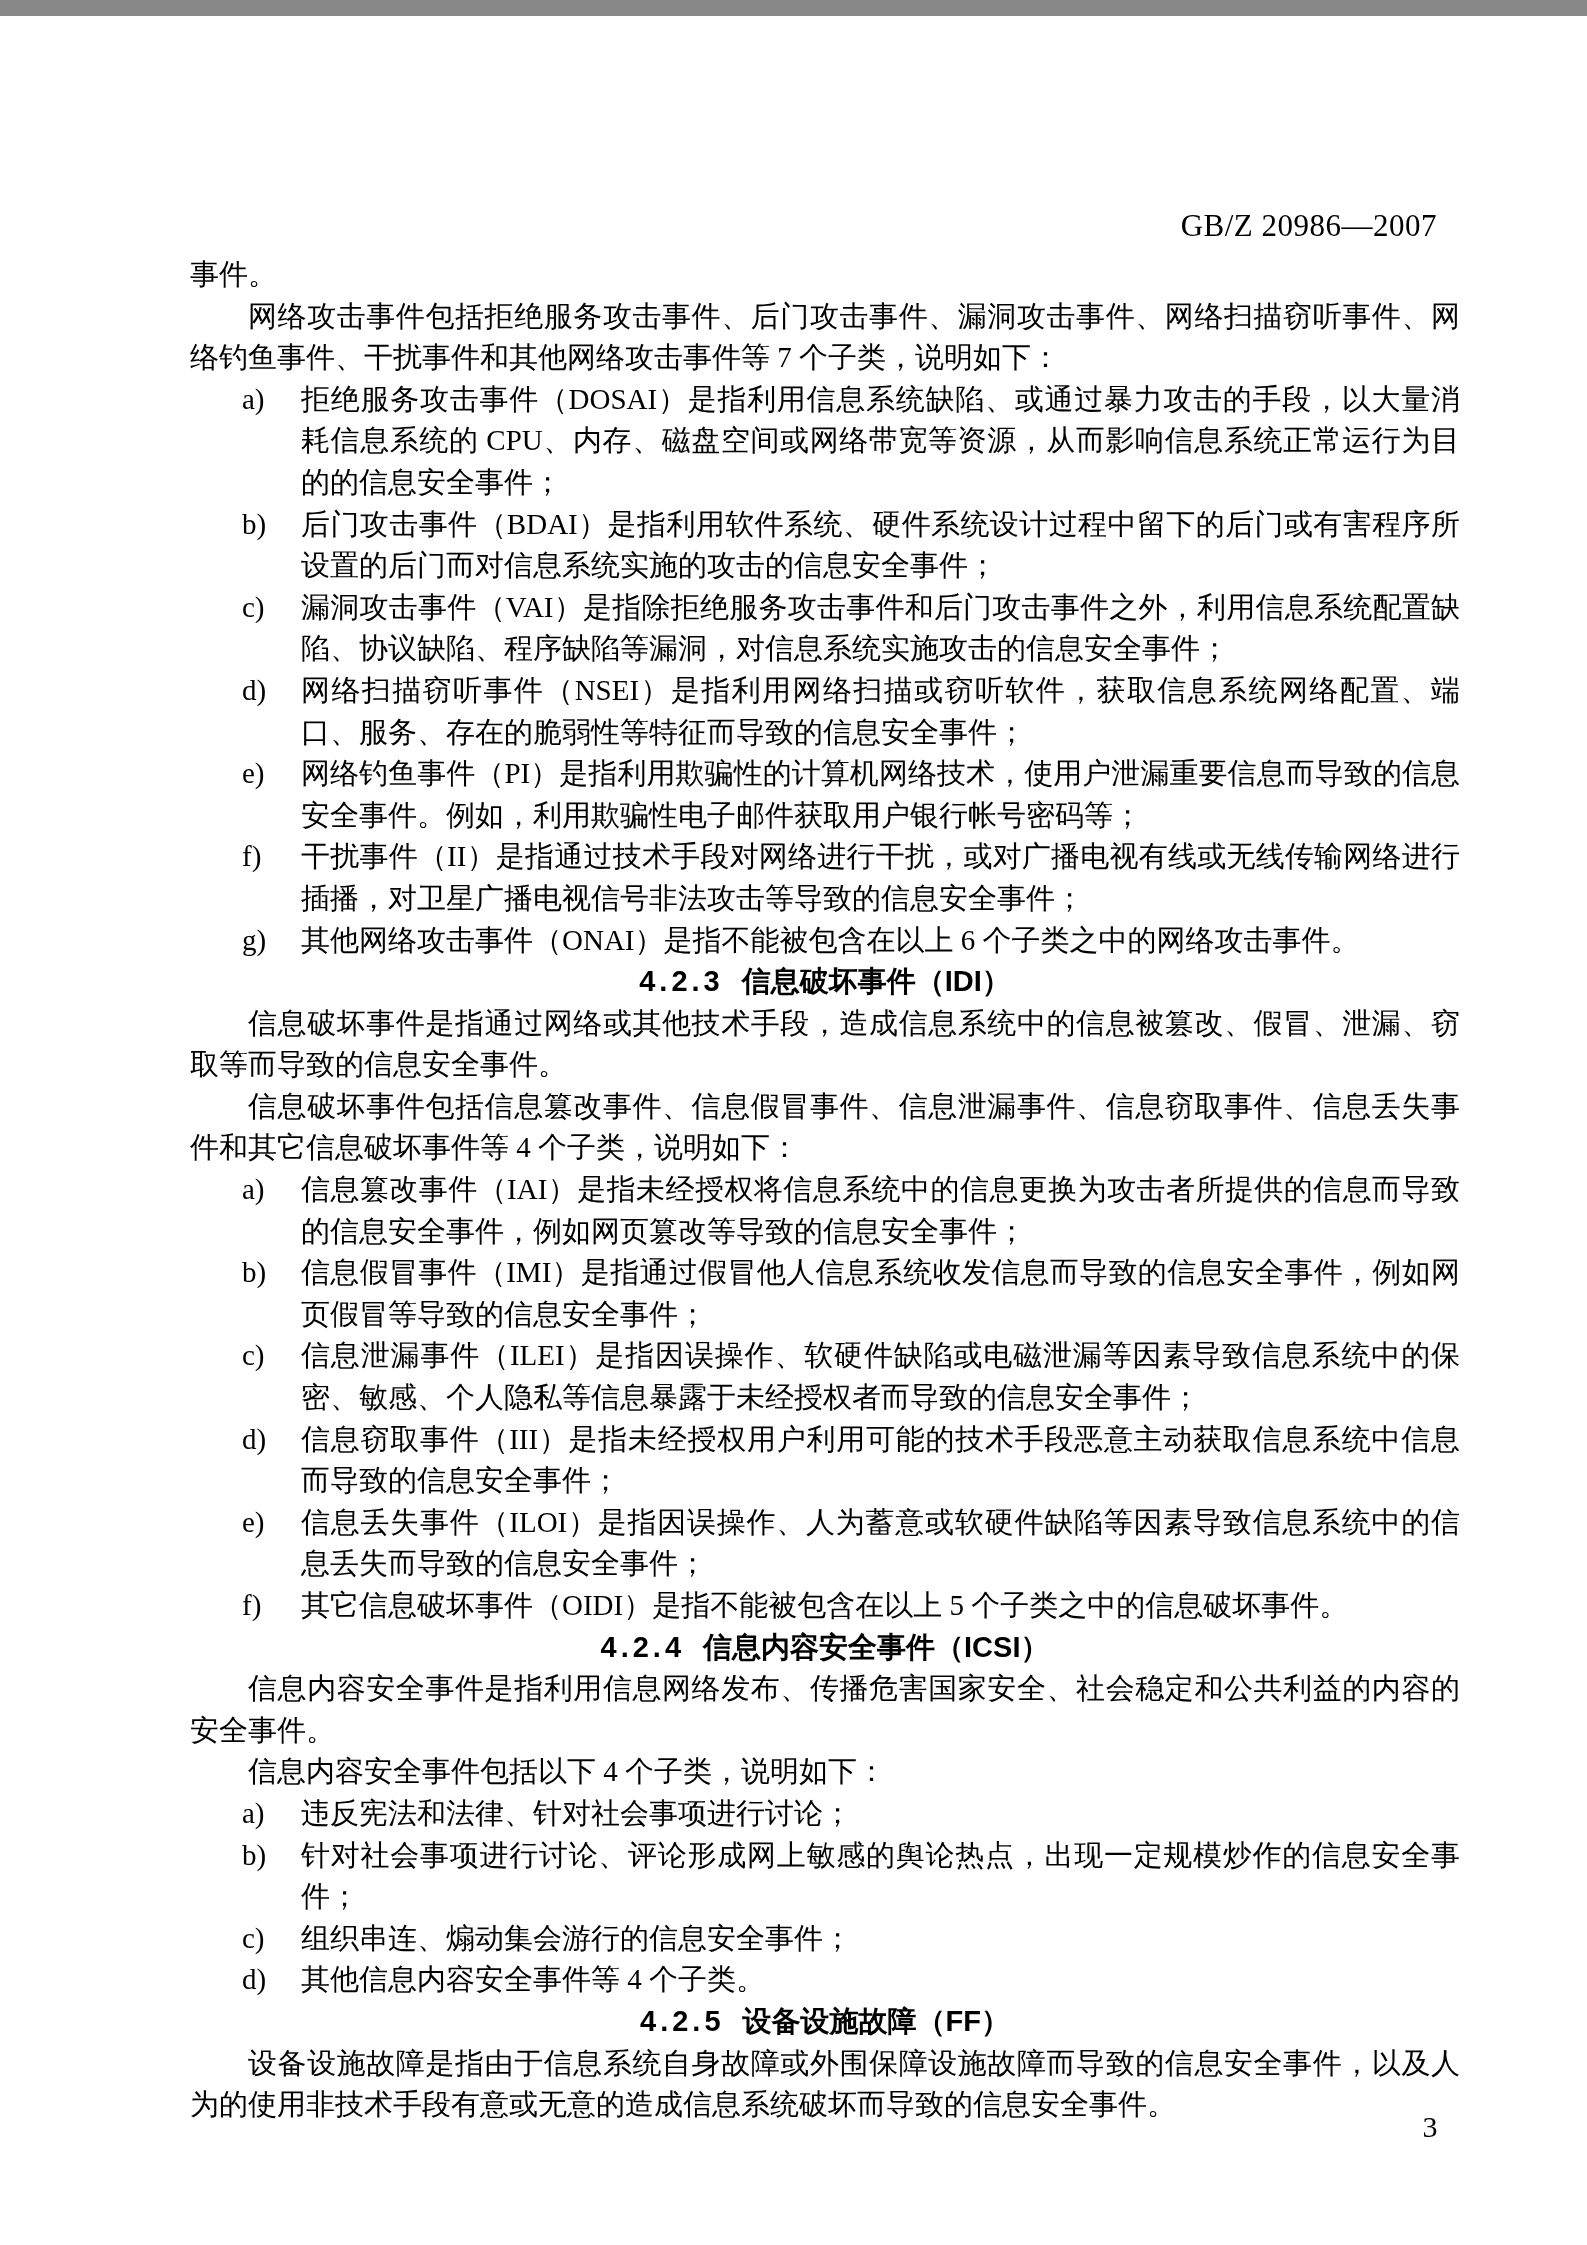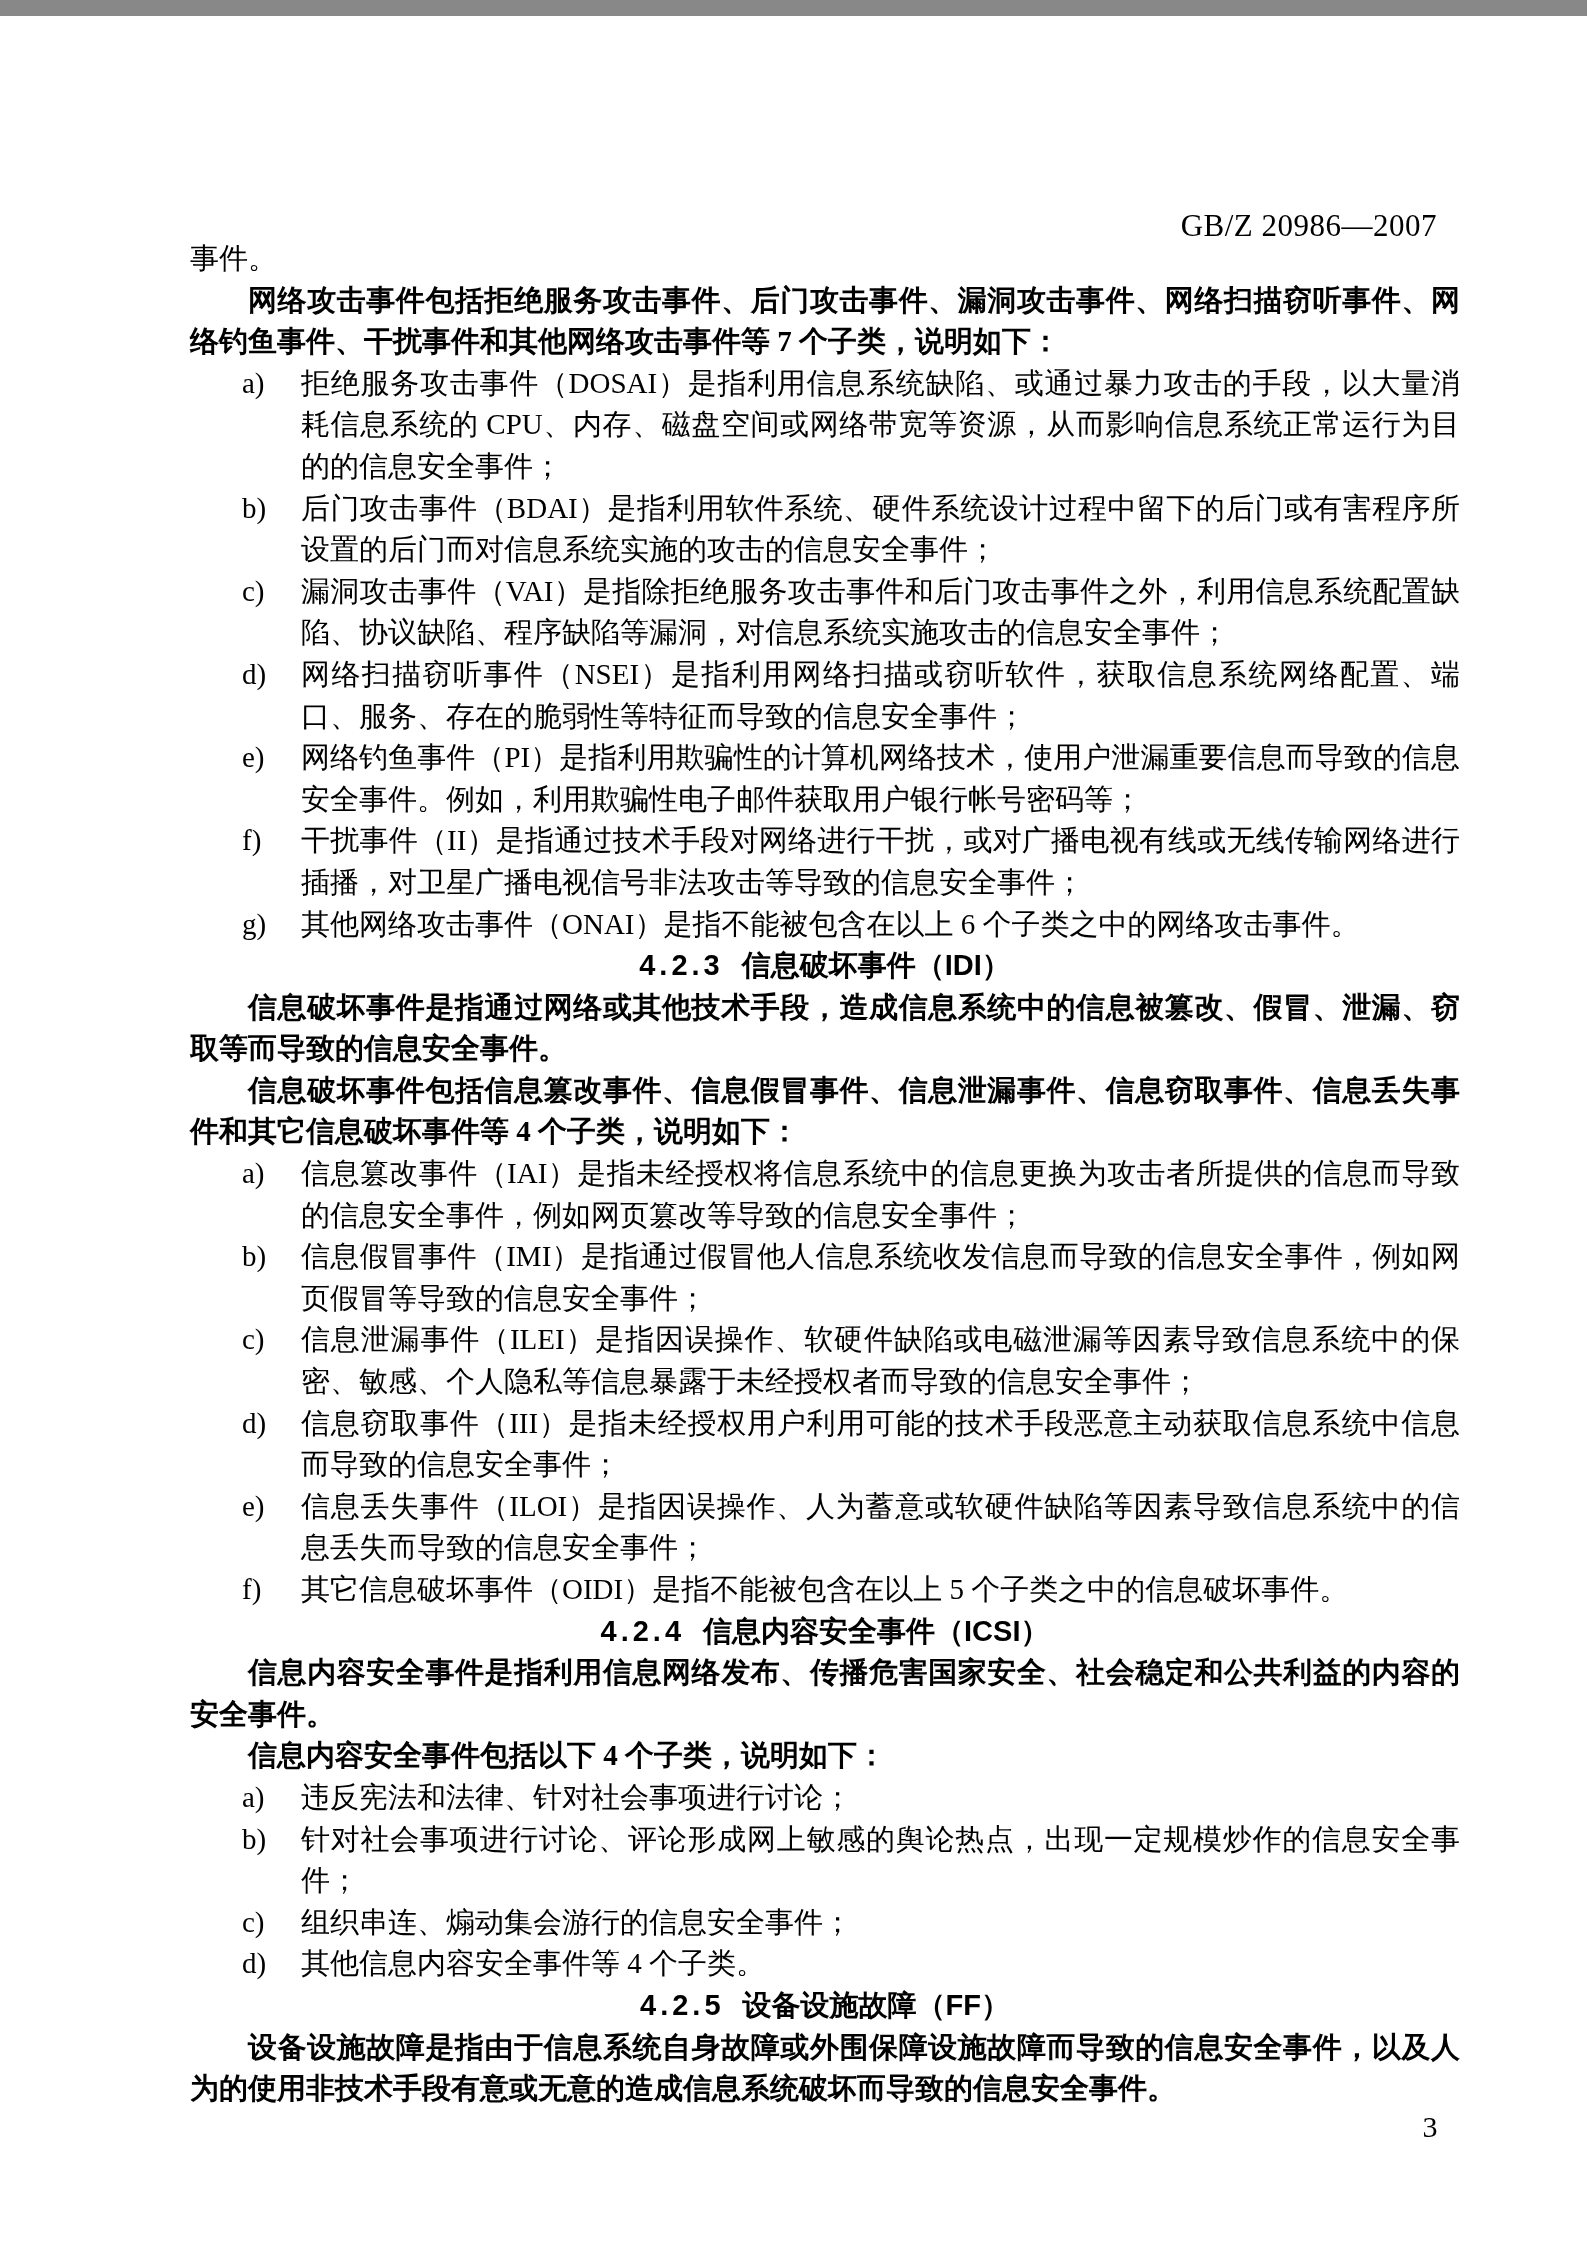--- a/index.html
+++ b/index.html
@@ -14,28 +14,28 @@
   }
   .std-header {
     position:absolute;
     top:192px; right:150px;
     font-size:31px;
     letter-spacing:0.5px;
     white-space:nowrap;
   }
   .content {
     position:absolute;
-    left:190px; top:222px;
+    left:190px; top:238px;
     width:1270px;
     font-size:29px;
     line-height:41.6px;
     text-align:justify;
   }
   .p { margin:0; }
-  .p.indent { text-indent:58px;font-weight:bold; }
+  .p.indent { text-indent:58px; }
   .h {
     font-family:"Liberation Sans","DejaVu Sans",sans-serif;
     font-weight:bold;
     font-size:29px;
     text-align:center;
   }
   .h .num { letter-spacing:4px; margin-right:18px; }
   .li { position:relative; padding-left:111px; }
   .li .label {
     position:absolute; left:52px; top:0;

